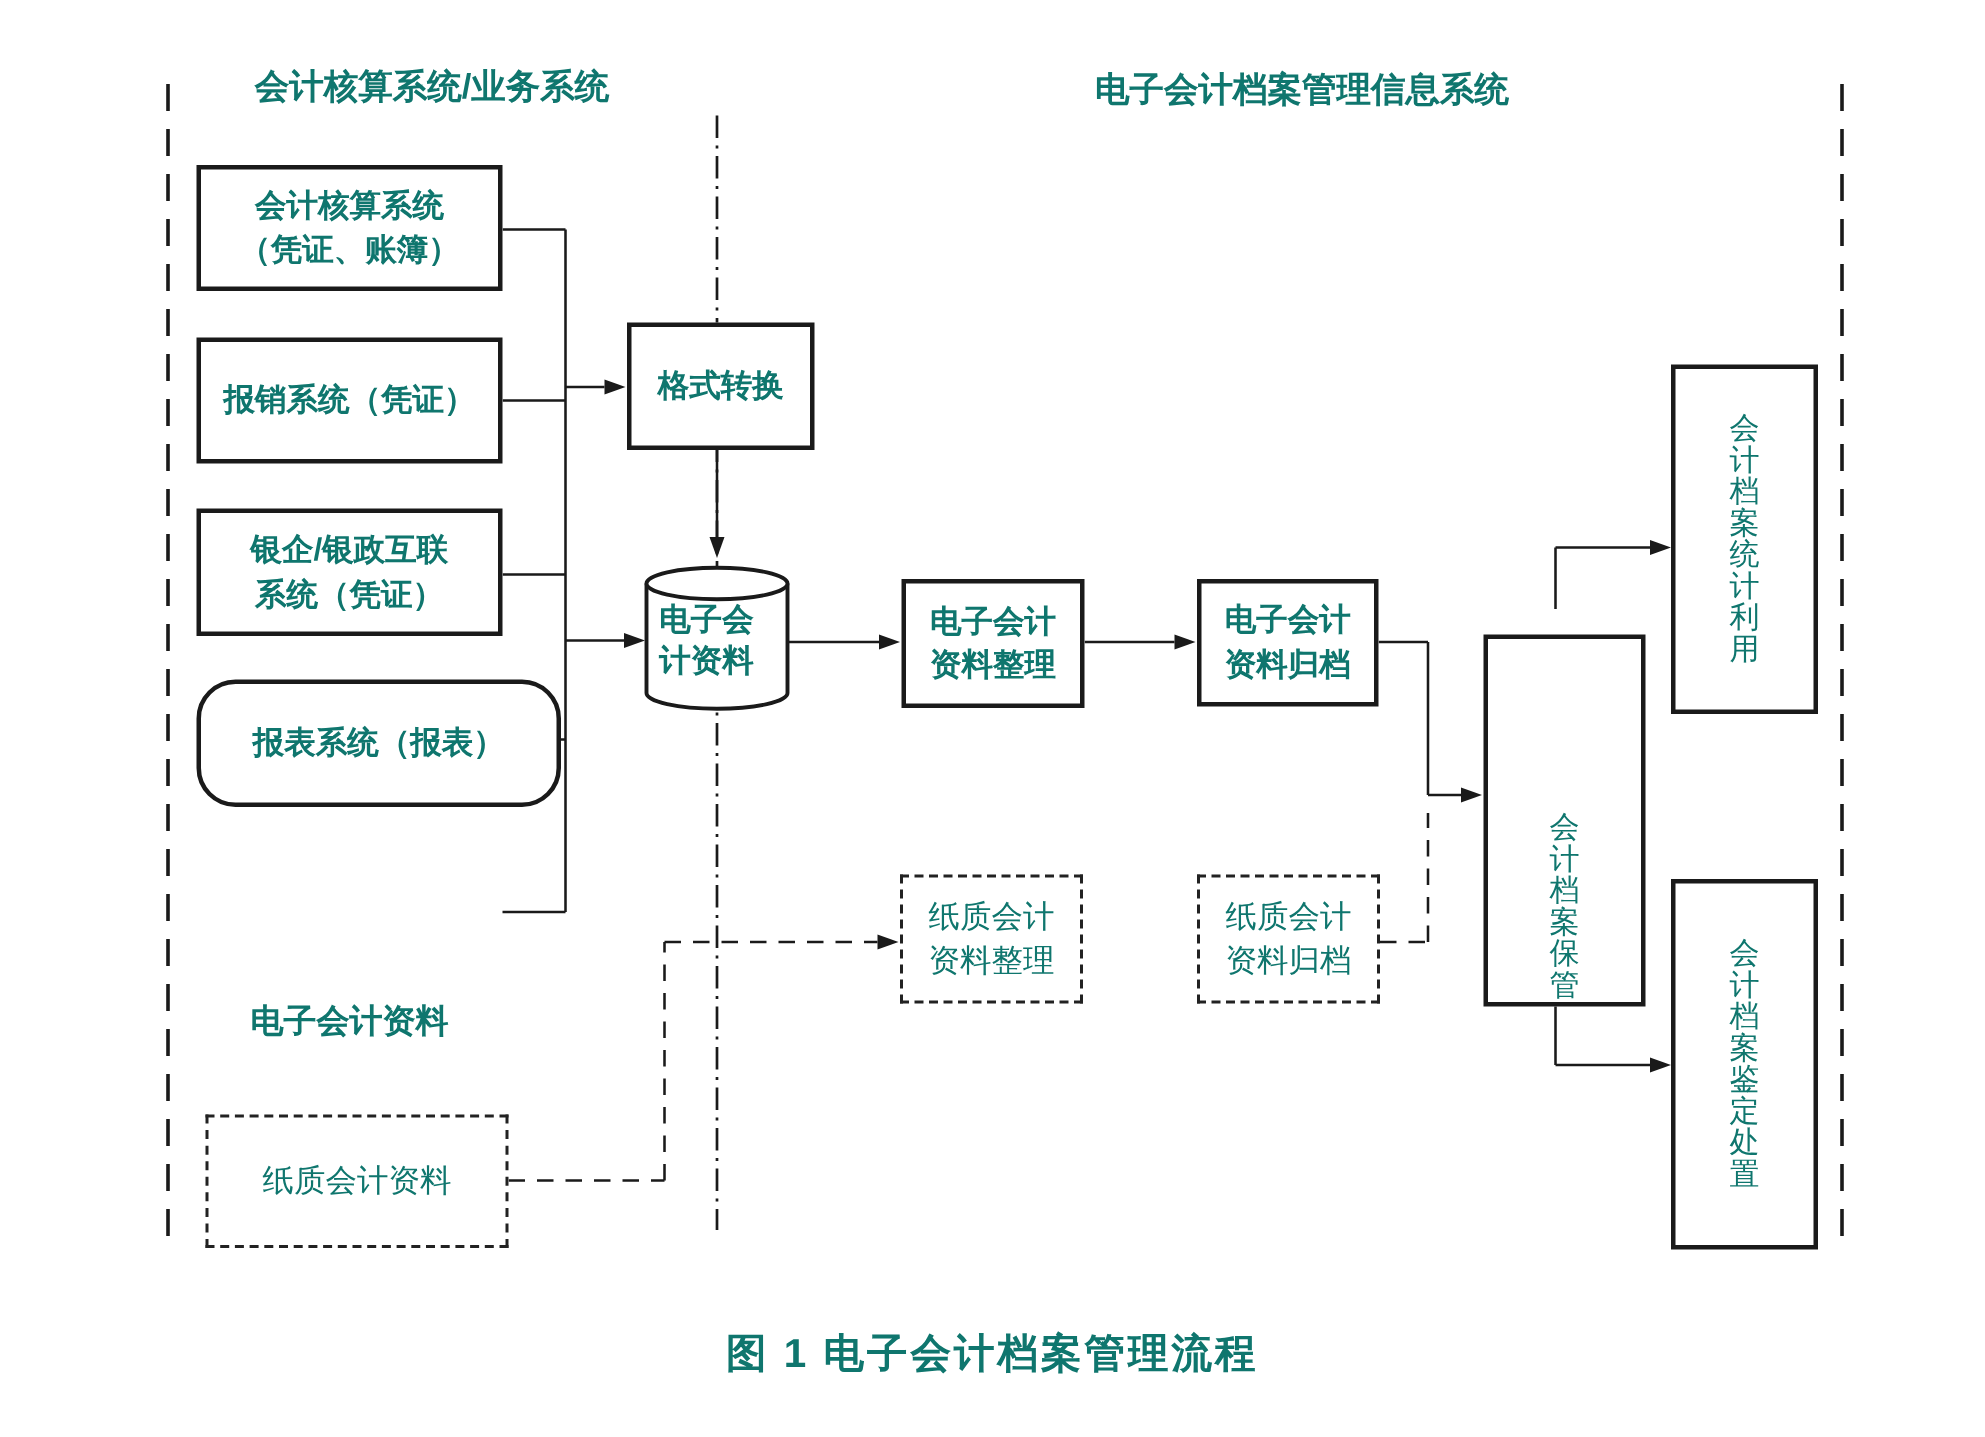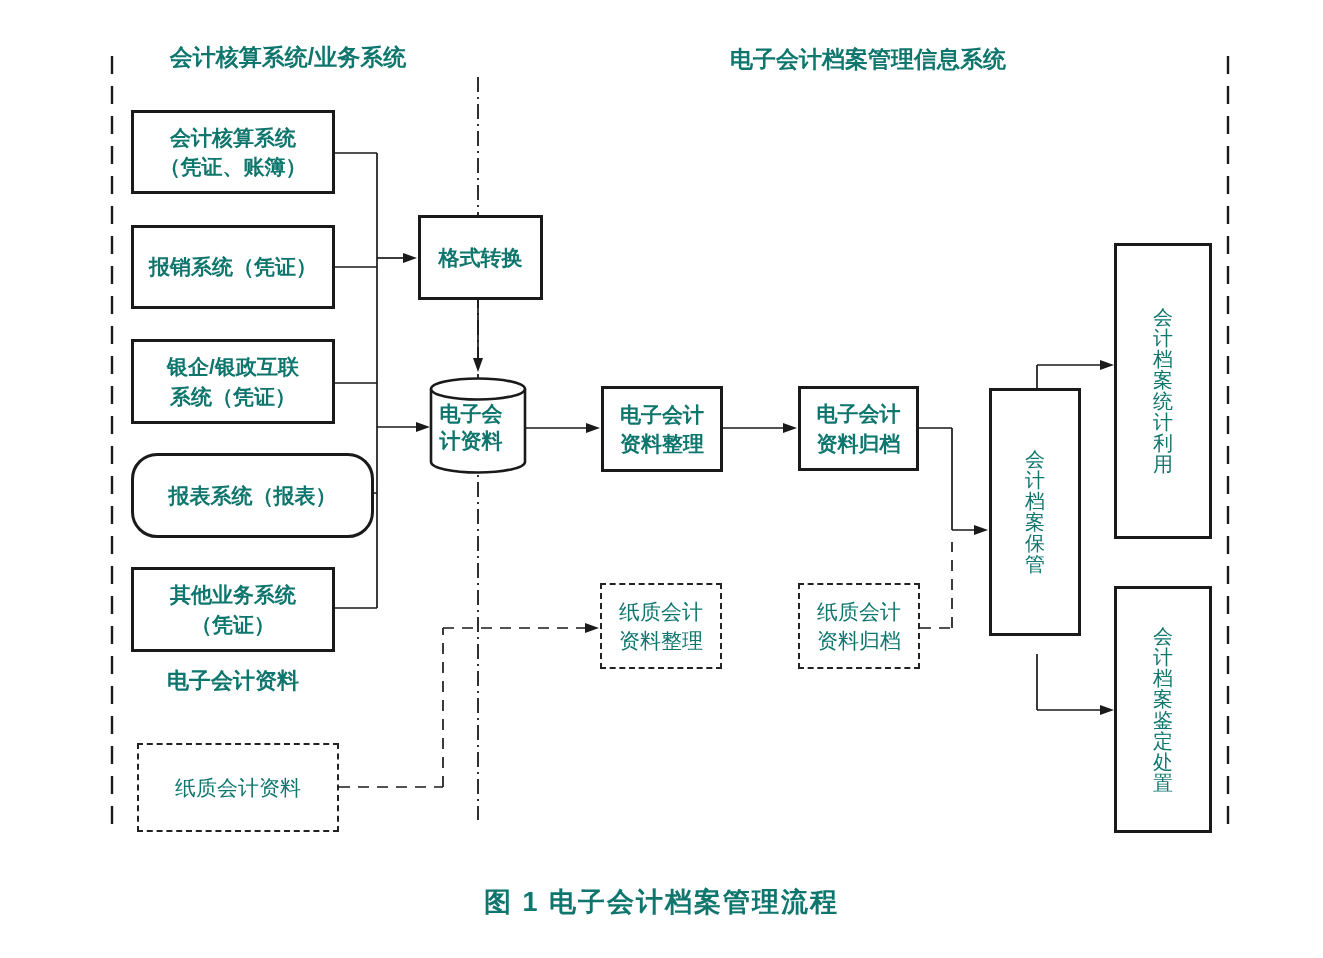--- a/index.html
+++ b/index.html
@@ -92,46 +92,44 @@
 
   <div class="hdr" style="left:132px; top:42px; width:312px;">会计核算系统/业务系统</div>
   <div class="hdr" style="left:718px; top:44px; width:300px;">电子会计档案管理信息系统</div>
 
   <div class="box" style="left:131px; top:110px; width:204px; height:84px;">会计核算系统
 （凭证、账簿）</div>
   <div class="box" style="left:131px; top:225px; width:204px; height:84px;">报销系统（凭证）</div>
   <div class="box" style="left:131px; top:339px; width:204px; height:85px;">银企/银政互联
 系统（凭证）</div>
   <div class="box" style="left:131px; top:453px; width:243px; height:85px;border-radius:26px;">报表系统（报表）</div>
-  <div class="box" style="left:131px; top:567px; width:204px; height:85px;">其他业务系统
-（凭证）</div>
 
   <div class="freelabel" style="left:131px; top:666px; width:204px;">电子会计资料</div>
 
   <div class="box dashed" style="left:137px; top:743px; width:202px; height:89px;">纸质会计资料</div>
 
   <div class="box" style="left:418px; top:215px; width:125px; height:85px;">格式转换</div>
 
   <div class="cyl-text" style="left:431px; top:390px; width:80px; height:74px;">电子会
 计资料</div>
 
   <div class="box" style="left:601px; top:386px; width:122px; height:86px;">电子会计
 资料整理</div>
   <div class="box" style="left:798px; top:386px; width:121px; height:85px;">电子会计
 资料归档</div>
 
   <div class="box dashed" style="left:600px; top:583px; width:122px; height:86px;">纸质会计
 资料整理</div>
   <div class="box dashed" style="left:798px; top:583px; width:122px; height:86px;">纸质会计
 资料归档</div>
 
-  <div class="box vbox" style="left:989px; top:388px; width:92px; height:248px;">
+  <div class="box vbox" style="left:989px; top:423px; width:108px; height:248px;justify-content:flex-end;">
     <div class="vtext">会计档案保管</div>
   </div>
-  <div class="box vbox" style="left:1114px; top:243px; width:98px; height:296px;">
+  <div class="box vbox" style="left:1114px; top:243px; width:98px; height:233px;">
     <div class="vtext">会计档案统计利用</div>
   </div>
   <div class="box vbox" style="left:1114px; top:586px; width:98px; height:247px;">
     <div class="vtext">会计档案鉴定处置</div>
   </div>
 
   <div class="caption">图 1  电子会计档案管理流程</div>
 
 </div>
 

